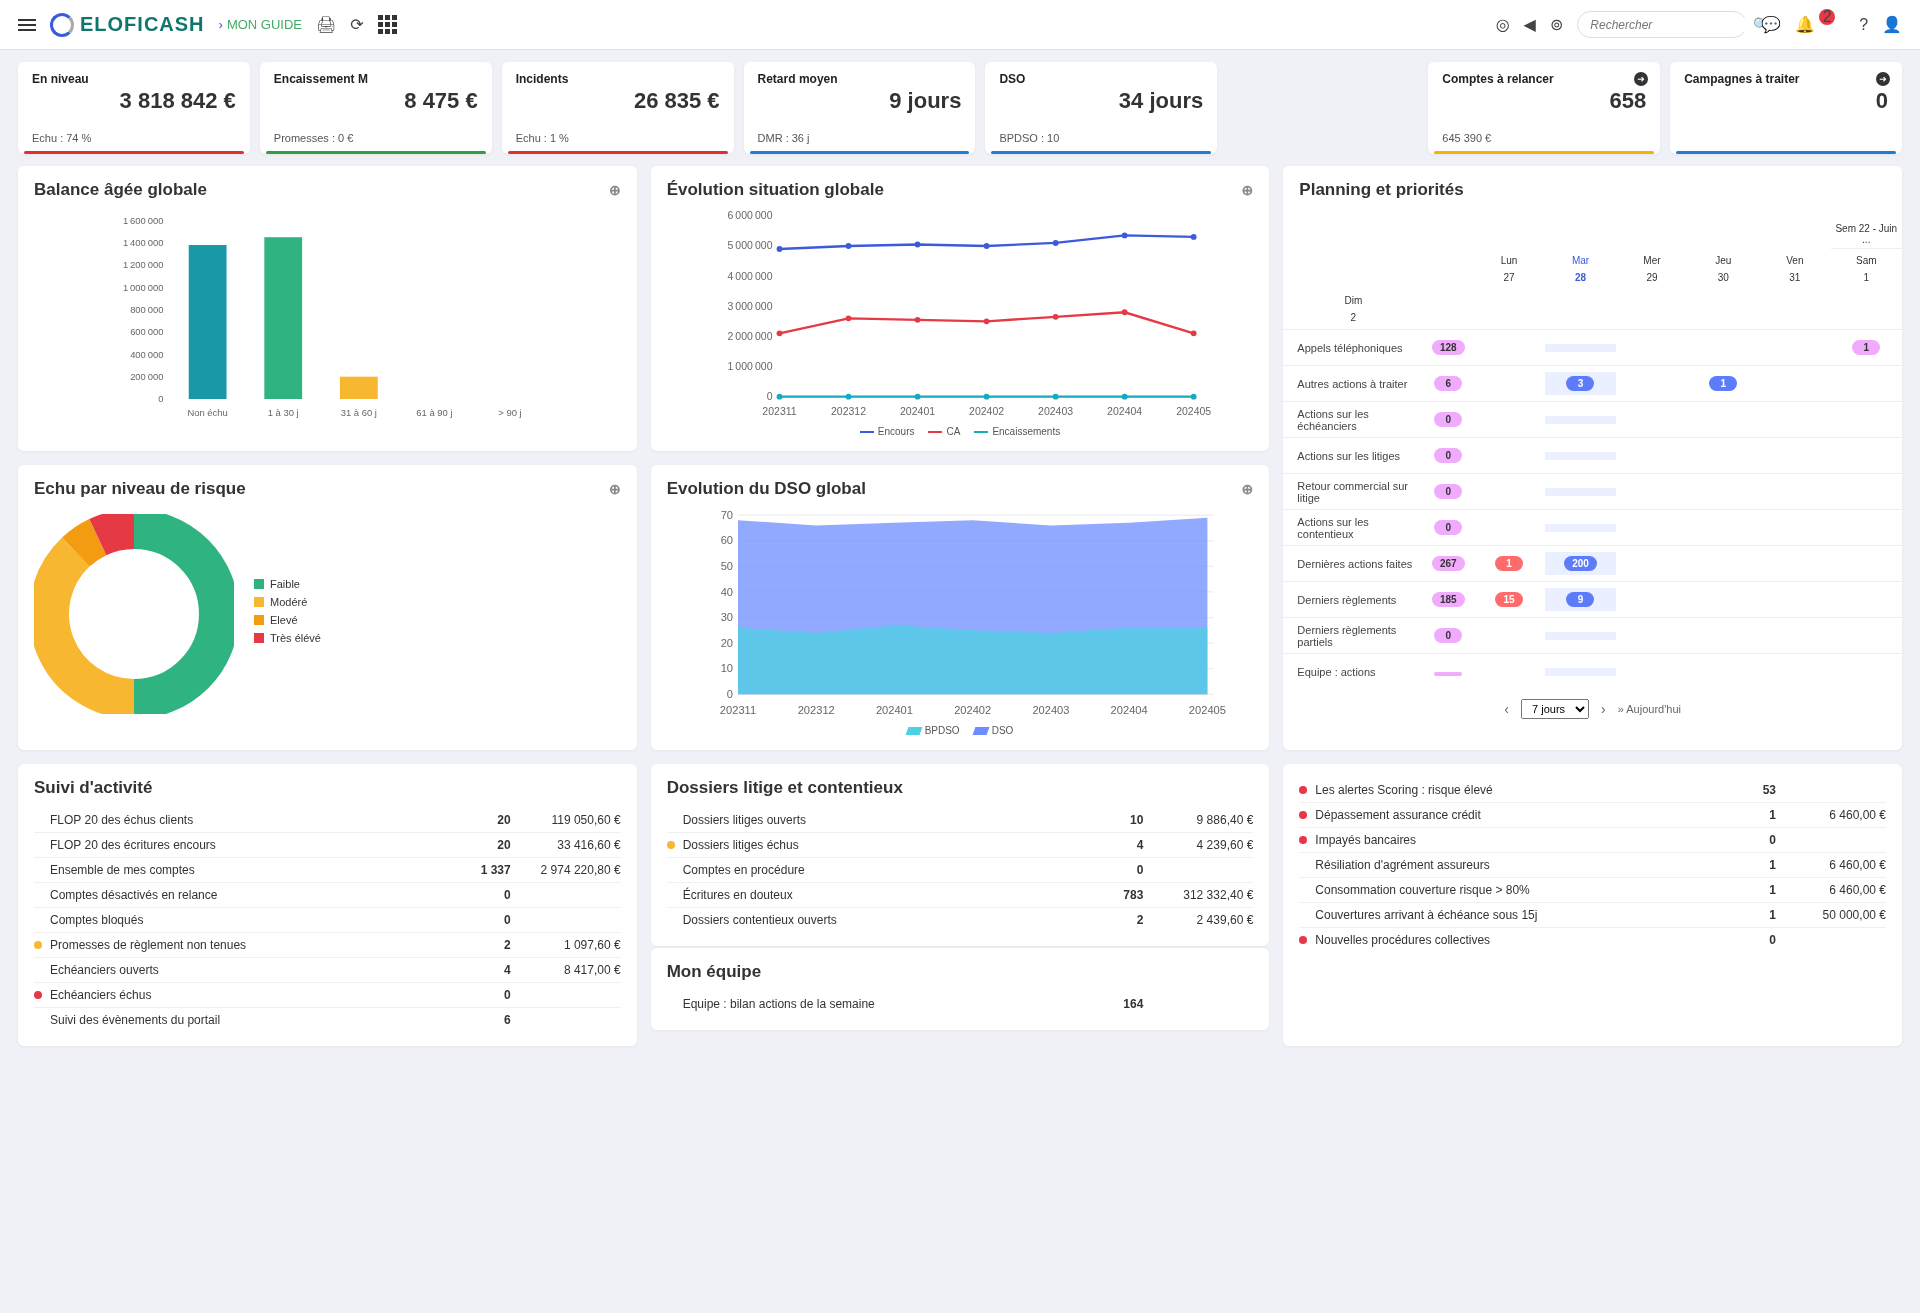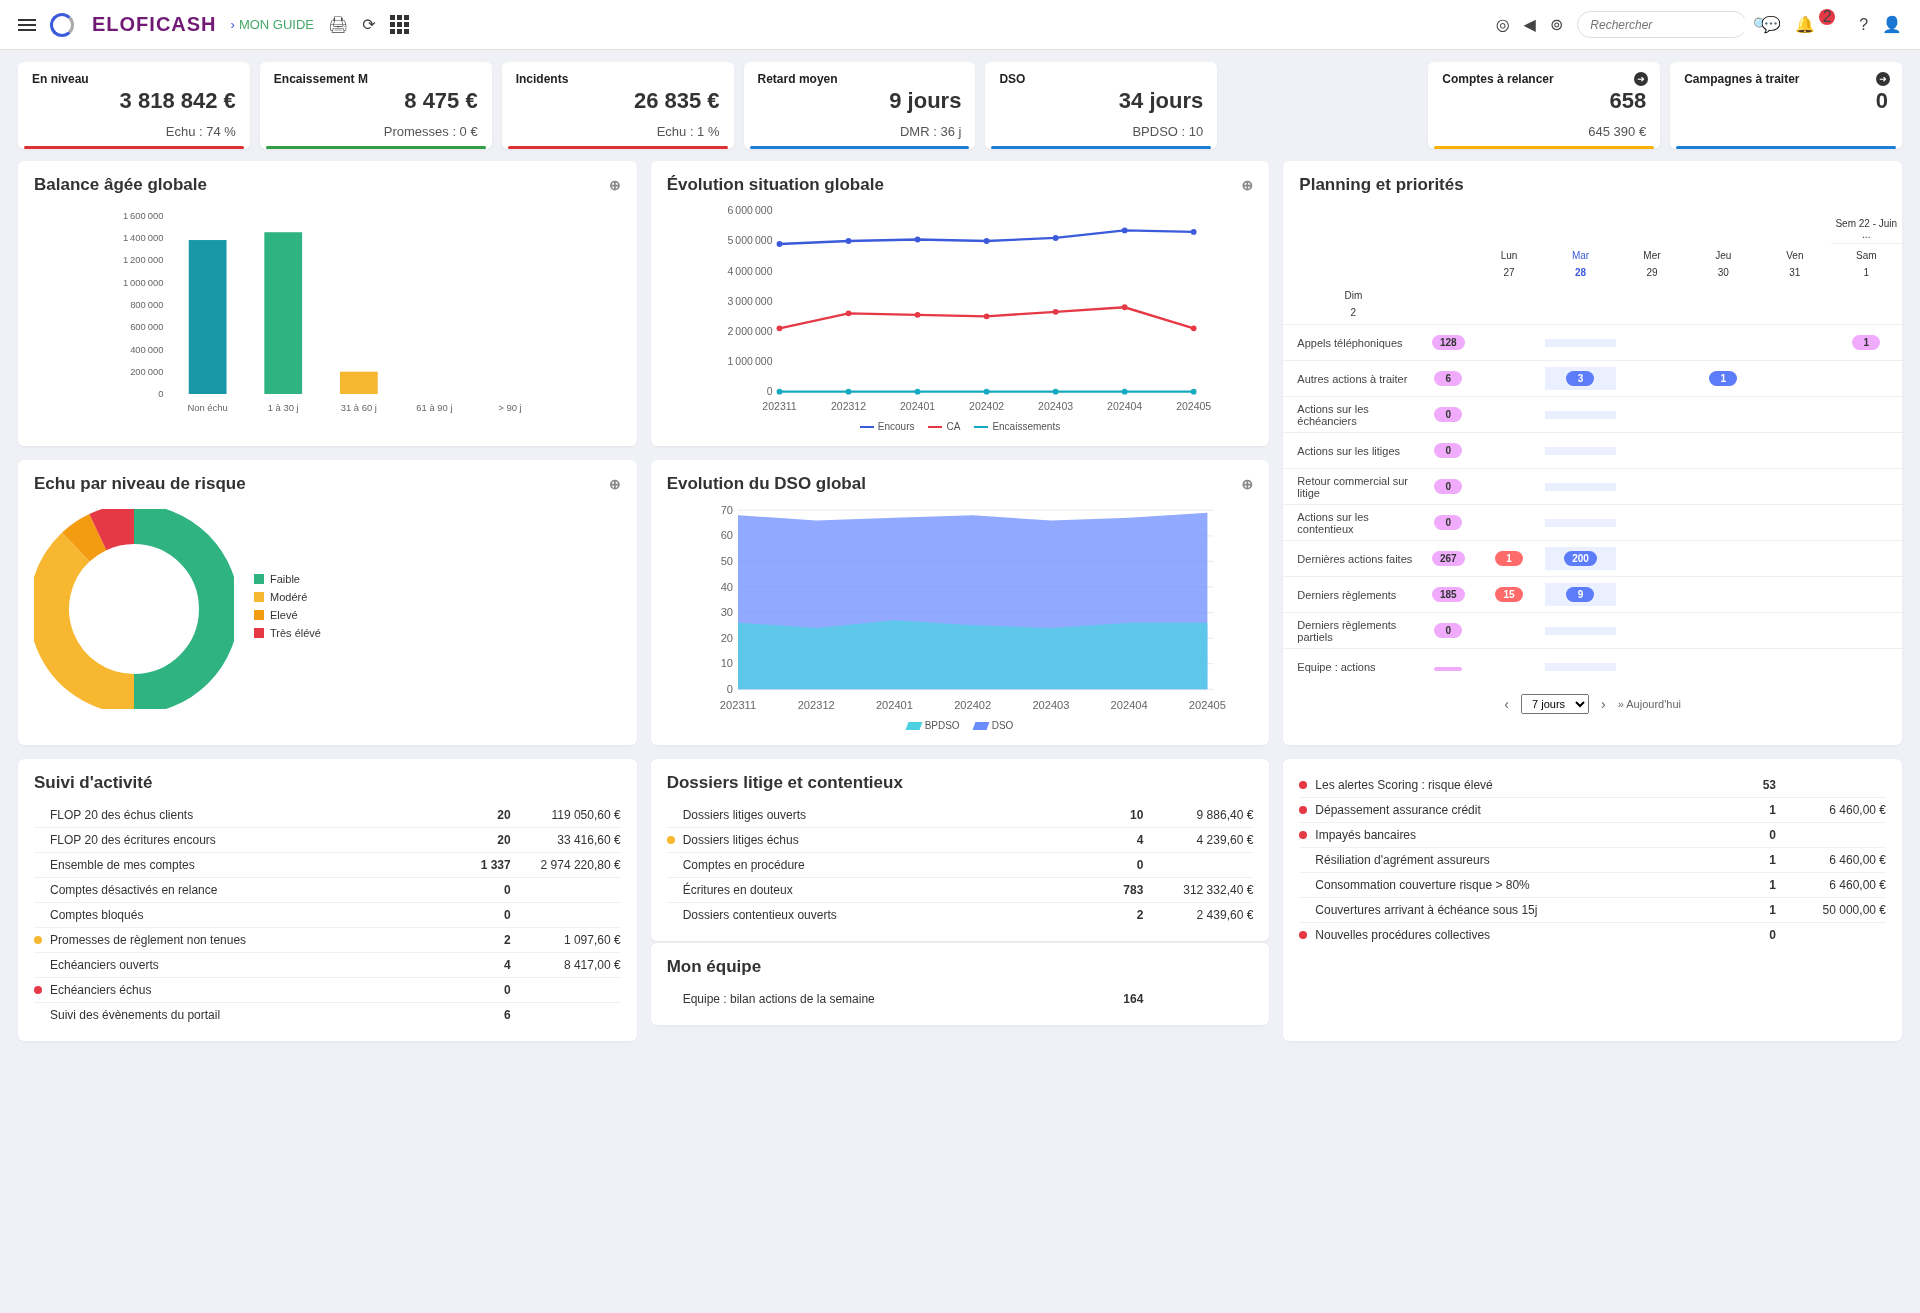--- a/index.html
+++ b/index.html
@@ -1,34 +1,34 @@
 <!DOCTYPE html>
 <html><head>
 <meta charset="utf-8">
 <style>
 * { box-sizing: border-box; margin: 0; padding: 0; }
 body { font-family: -apple-system, BlinkMacSystemFont, "Segoe UI", Arial, sans-serif; background: #f0f1f6; color: #333; font-size: 13px; }
 .topbar { background: #fff; height: 50px; display: flex; align-items: center; padding: 0 18px; gap: 14px; border-bottom: 1px solid #e0e0e0; }
-.logo { display: flex; align-items: center; gap: 18px; font-size: 20px; font-weight: 700; letter-spacing: 1px; color: #701a75; }
+.logo { display: flex; align-items: center; gap: 6px; font-size: 20px; font-weight: 700; letter-spacing: 1px; color: #0f766e; }
 .logo-icon { width: 24px; height: 24px; border: 3px solid #3b5bdb; border-radius: 50%; border-right-color: #aaa; }
 .breadcrumb { color: #4a6; font-size: 13px; display: flex; align-items: center; gap: 4px; }
 .breadcrumb .chev { color: #3b5bdb; }
 .topbar-icons { display: flex; gap: 14px; align-items: center; }
 .topbar-icons span { color: #444; cursor: pointer; font-size: 16px; }
 .spacer { flex: 1; }
 .search { border: 1px solid #ddd; border-radius: 16px; padding: 5px 12px; width: 170px; display: flex; align-items: center; gap: 6px; }
 .search input { border: none; outline: none; flex: 1; font-size: 12px; font-style: italic; }
 .badge { background: #e63946; color: #fff; border-radius: 50%; width: 16px; height: 16px; font-size: 10px; display: flex; align-items: center; justify-content: center; position: relative; top: -8px; left: -10px; }
 
 .kpi-row { display: flex; gap: 10px; padding: 12px 18px; }
 .kpi { background: #fff; border-radius: 6px; padding: 10px 14px; flex: 1; position: relative; box-shadow: 0 1px 3px rgba(0,0,0,0.05); }
 .kpi.gap { background: transparent; box-shadow: none; flex: 0.8; }
 .kpi .label { font-size: 12px; font-weight: 700; color: #222; }
 .kpi .value { font-size: 22px; font-weight: 700; text-align: right; margin-top: 2px; }
-.kpi .sub { font-size: 13px; text-align: right; color: #555; margin-top: 10px; }
+.kpi .sub { font-size: 11px; text-align: left; color: #555; margin-top: 18px; }
 .kpi .bar { position: absolute; bottom: 0; left: 6px; right: 6px; height: 3px; border-radius: 2px; }
 .kpi .arrow { position: absolute; top: 10px; right: 12px; width: 14px; height: 14px; border-radius: 50%; background: #333; color: #fff; font-size: 9px; display: flex; align-items: center; justify-content: center; }
 
 .grid { display: grid; grid-template-columns: 1fr 1fr 1fr; gap: 14px; padding: 0 18px 18px; }
 .card { background: #fff; border-radius: 6px; padding: 14px 16px; box-shadow: 0 1px 3px rgba(0,0,0,0.05); }
 .card h3 { font-size: 17px; font-weight: 700; margin-bottom: 10px; display: flex; justify-content: space-between; align-items: center; }
 .zoom { color: #888; font-size: 14px; cursor: pointer; }
 
 .chart-box { height: 210px; position: relative; }
 svg { width: 100%; height: 100%; }

